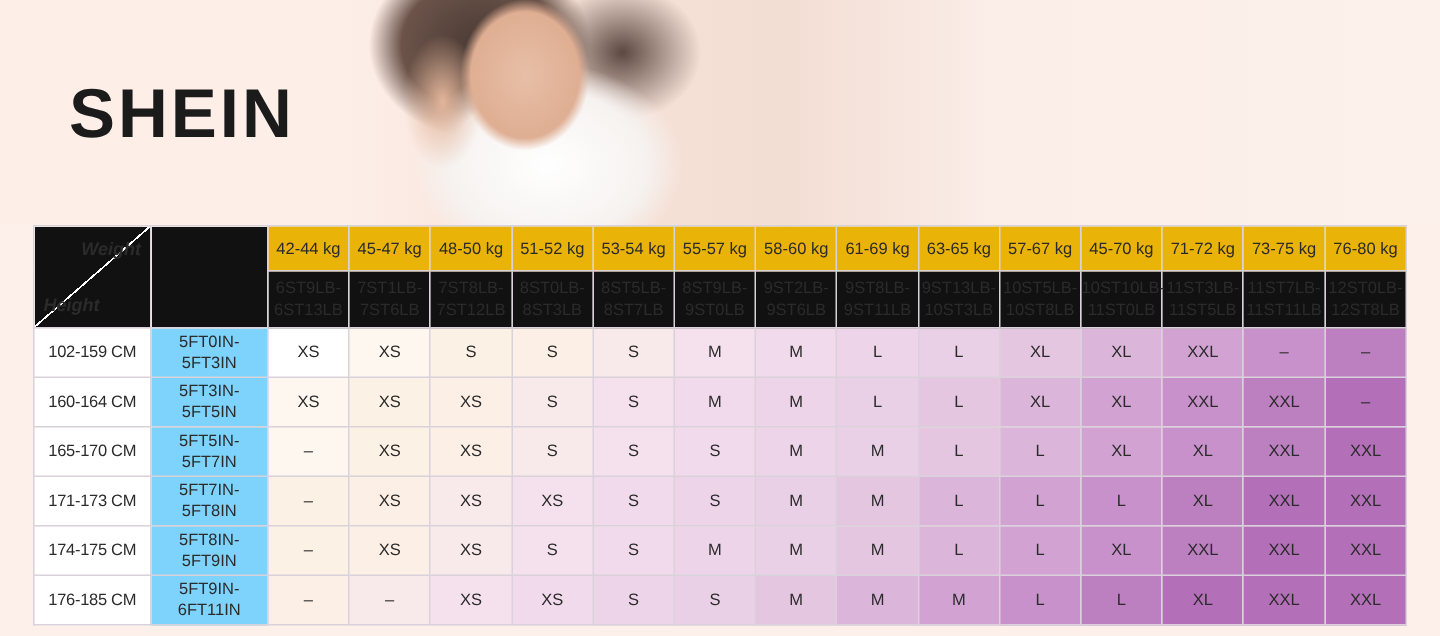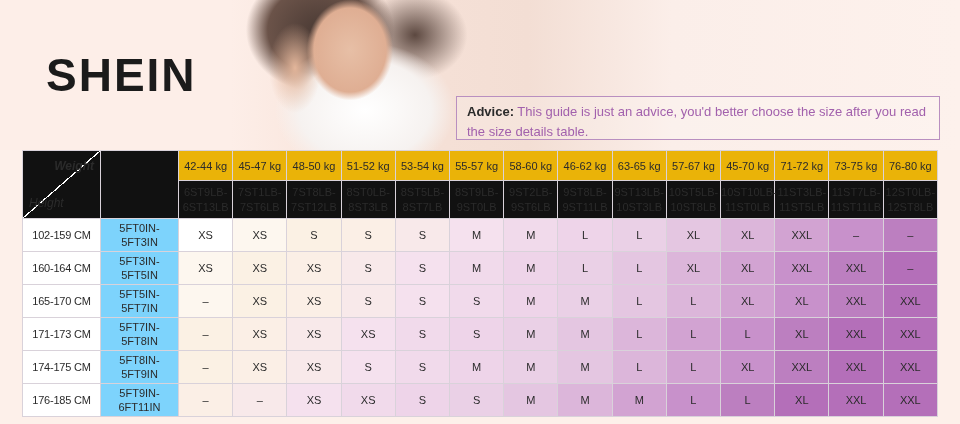--- a/index.html
+++ b/index.html
@@ -67,56 +67,53 @@
   }
   .corner{
     background:#111;color:#fff;position:relative;height:68px;width:78px;
     padding:0;overflow:hidden;
   }
   .corner .diag{
     position:absolute;left:0;top:0;width:100%;height:100%;
     background:linear-gradient(to bottom right,transparent 0,transparent calc(50% - 0.6px),#fff calc(50% - 0.6px),#fff calc(50% + 0.6px),transparent calc(50% + 0.6px),transparent 100%);
   }
   .corner .w{position:absolute;right:6px;top:8px;font-style:italic;font-size:12px;font-weight:bold;}
-  .corner .h{position:absolute;left:6px;bottom:8px;font-style:italic;font-size:12px;font-weight:normal;}
+  .corner .h{position:absolute;left:6px;bottom:8px;font-style:italic;font-size:12px;font-weight:bold;}
   .kg{background:#eab308;color:#fff;font-size:11.5px;height:30px;}
   .lb{background:#111;color:#fff;font-size:8.5px;height:38px;line-height:1.35;}
   .hcm{background:#fff;font-size:11px;width:78px;height:33px;letter-spacing:-.2px;}
   .hft{background:#7dd3fc;font-size:9.5px;line-height:1.3;width:78px;}
   .cell{height:33px;font-size:11.5px;}
   .dash{color:#555;}
 </style>
 </head>
 <body>
 
 <div class="hero">
   <div class="model"></div>
   <div class="logo">SHEIN</div>
-  <div class="advice-box">
-    <span class="lbl">Advice:</span><span class="txt"> This guide is just an advice, you'd better choose the size after you read the size details table.</span>
-  </div>
 </div>
 
 <table class="size">
   <tbody id="tbody">
       <tr>
         <td class="corner" rowspan="2" colspan="1">
           <div class="diag"></div>
           <div class="w">Weight</div>
           <div class="h">Height</div>
         </td>
         <td class="corner" rowspan="2" style="background: rgb(17, 17, 17);"></td>
         <td class="kg">42-44 kg</td>
         <td class="kg">45-47 kg</td>
         <td class="kg">48-50 kg</td>
         <td class="kg">51-52 kg</td>
         <td class="kg">53-54 kg</td>
         <td class="kg">55-57 kg</td>
         <td class="kg">58-60 kg</td>
-        <td class="kg">46-62 kg</td>
+        <td class="kg">61-69 kg</td>
         <td class="kg">63-65 kg</td>
         <td class="kg">57-67 kg</td>
         <td class="kg">45-70 kg</td>
         <td class="kg">71-72 kg</td>
         <td class="kg">73-75 kg</td>
         <td class="kg">76-80 kg</td>
       </tr>
       <tr>
         <td class="lb">6ST9LB-<br>6ST13LB</td>
         <td class="lb">7ST1LB-<br>7ST6LB</td>

